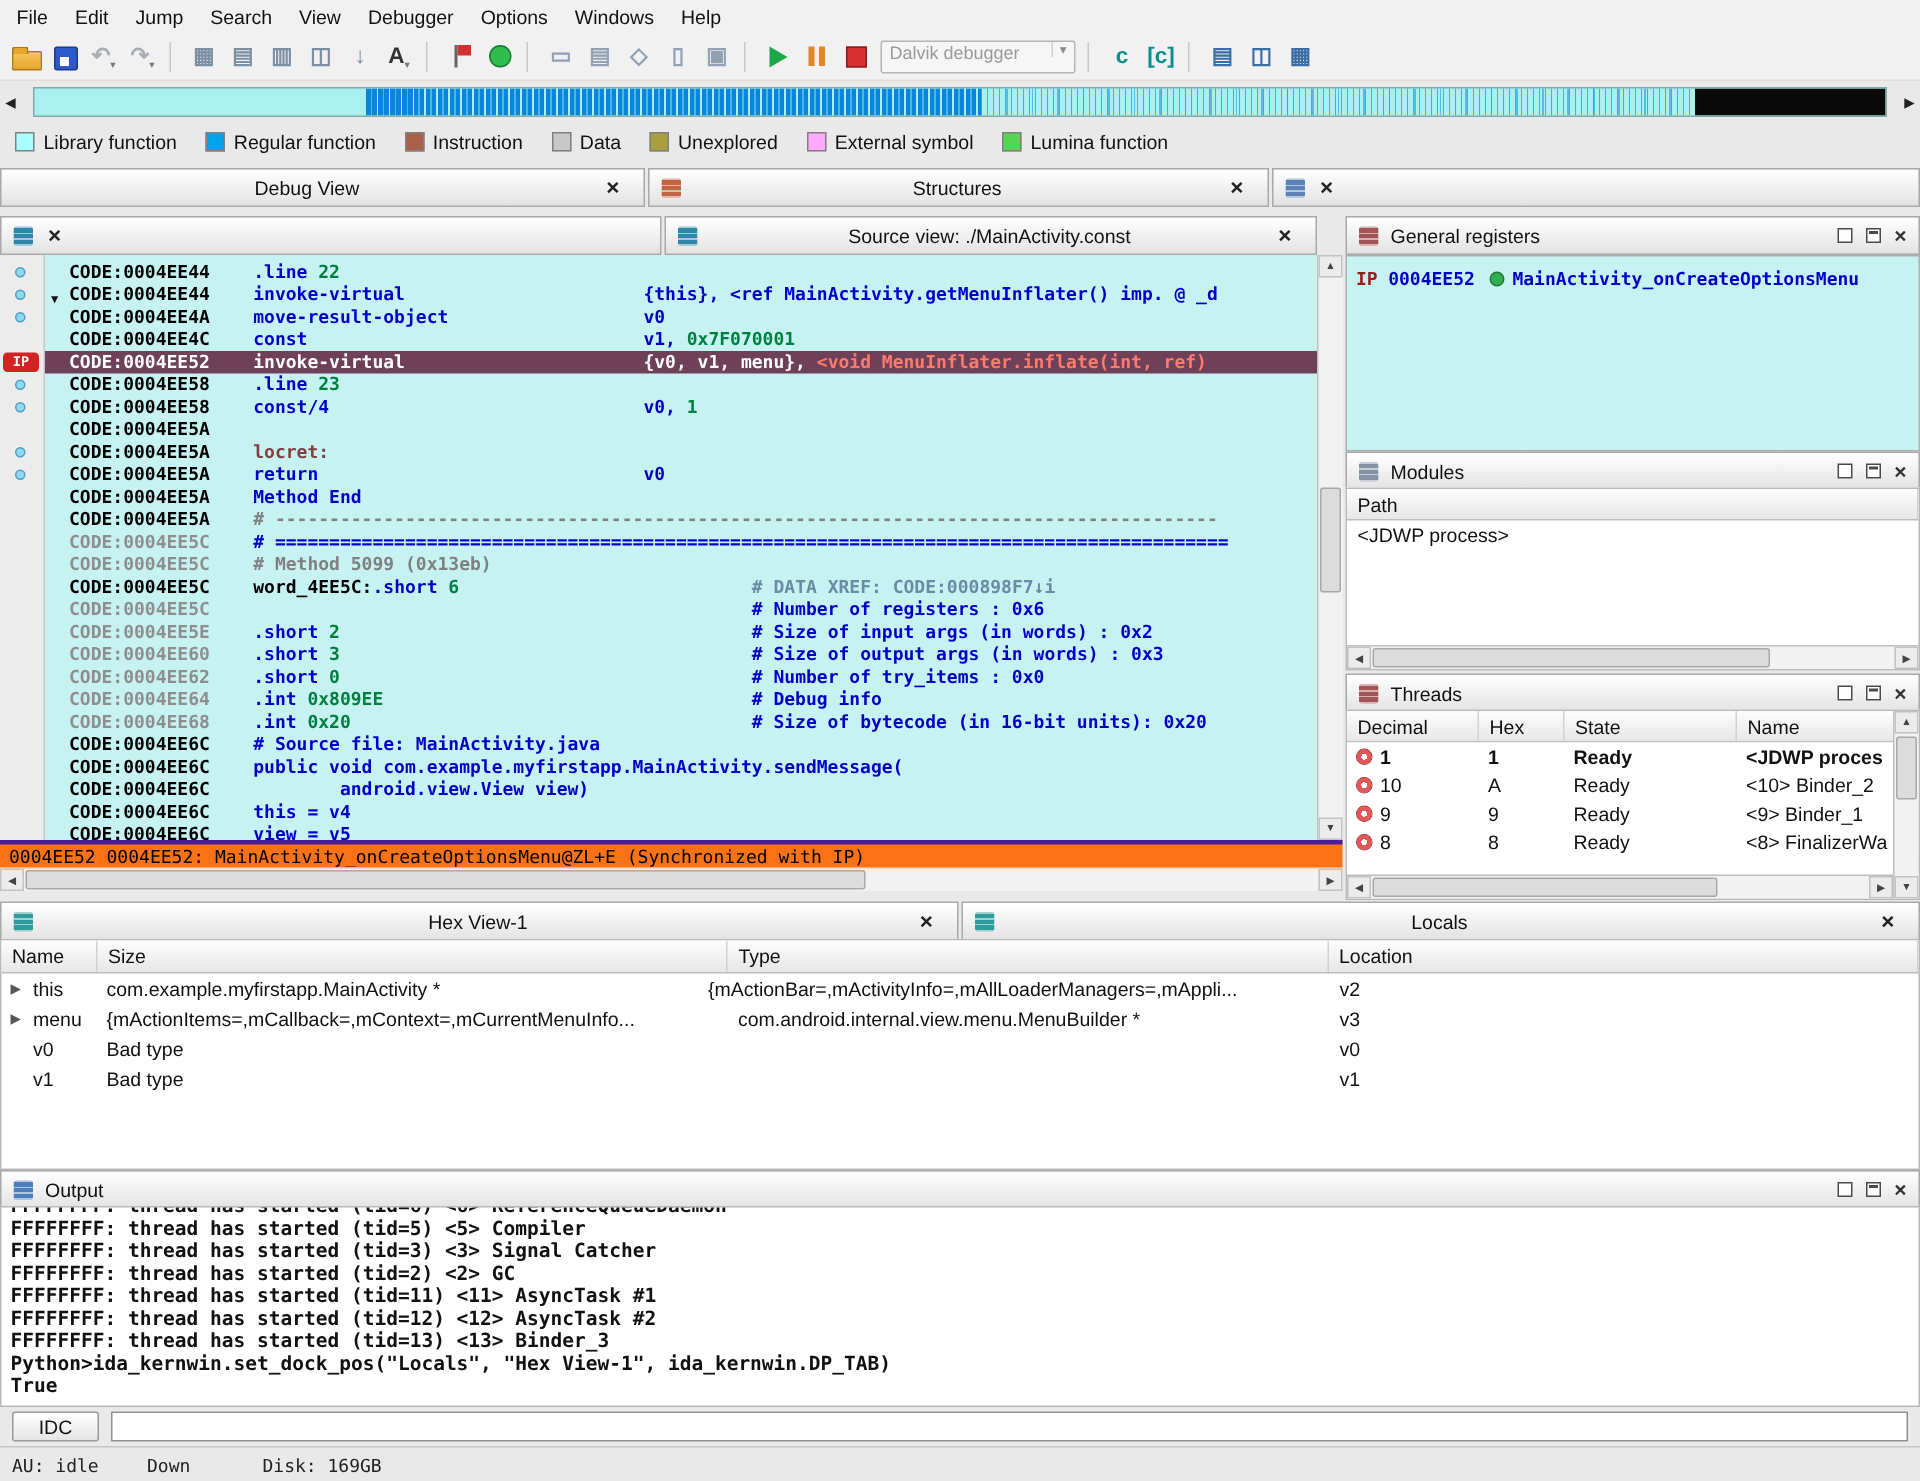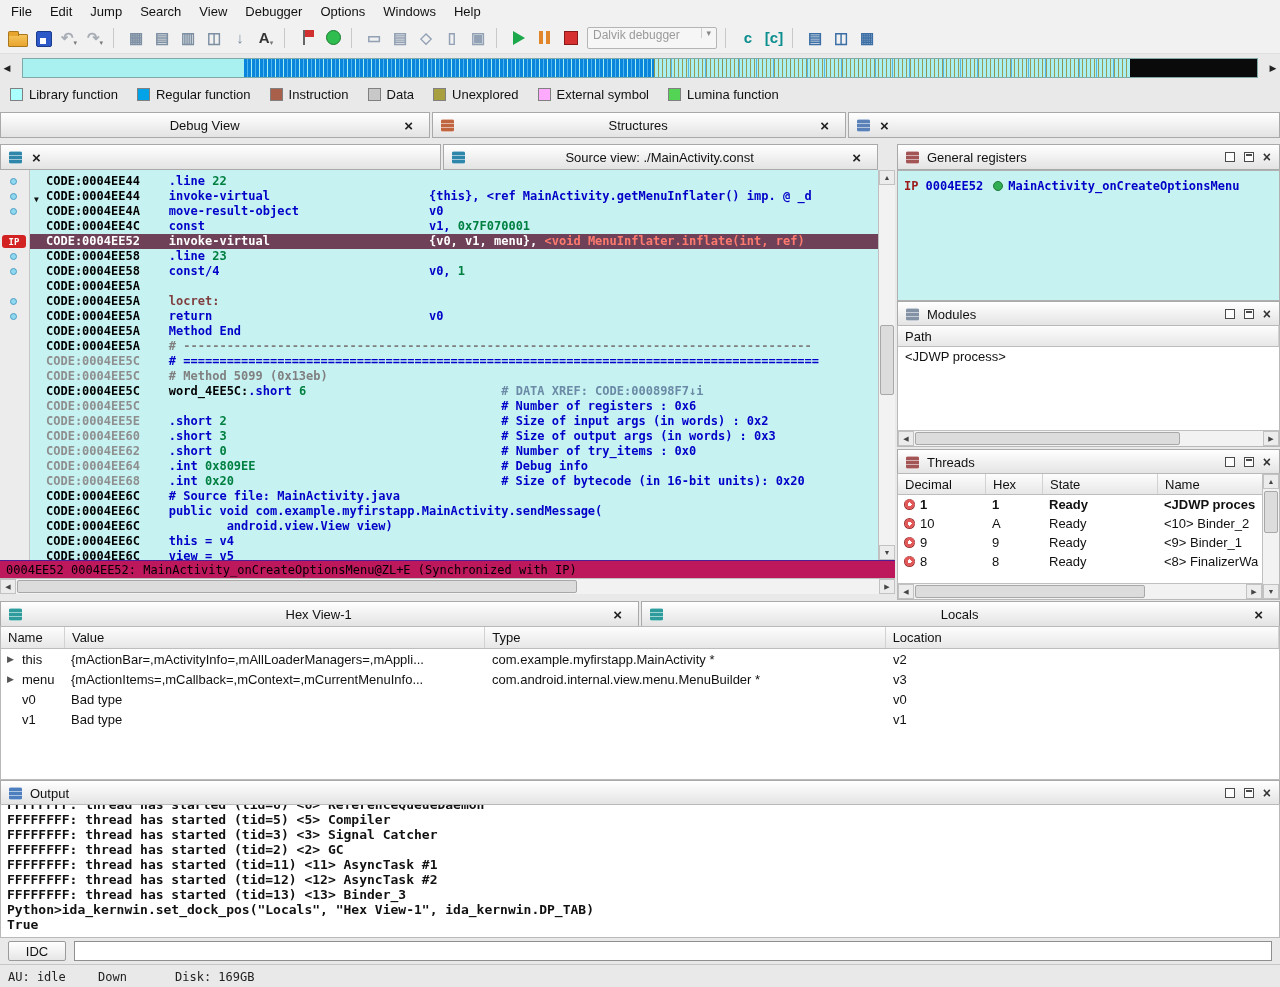--- a/index.html
+++ b/index.html
@@ -52,21 +52,21 @@
 #code-margin{position:absolute;left:0;top:0;width:30px;height:390px;background:#ececec;border-right:1px solid #c6c6c6;padding-top:4px}
 .margin-line{height:15px;position:relative}
 .bp-dot{position:absolute;left:10px;top:4px;width:7px;height:7px;border-radius:50%;background:#8fd8ef;border:1px solid #4d9ec4}
 .ip-badge{position:absolute;left:2px;top:1px;width:24px;height:13px;background:#d32222;color:#fff;font:bold 9px "DejaVu Sans Mono",monospace;display:flex;align-items:center;justify-content:center;border-radius:3px}
 #code{position:absolute;left:30px;top:0;width:848px;height:390px;background:var(--disasm-bg,#c7f2f2);overflow:hidden;padding-top:4px;font:bold 12px "DejaVu Sans Mono",monospace;line-height:15px}
 .code-line{position:relative;height:15px;padding-left:16px;white-space:pre}
 .hl{background:var(--hl-line,#6e4158)}
 .fold{position:absolute;left:4px;top:3px;font-size:8px;color:#111}
 .c-a{color:#000}.c-ag{color:#8e8e8e}.c-i{color:#0000c8}.c-n{color:#008040}.c-c{color:#808080}
 .c-x{color:#6a8aa5}.c-lb{color:#804040}.c-nm{color:#000}.c-hw{color:#ffffff}.c-hr{color:#ff7a6e}
-#disasm-status{position:absolute;left:0;top:390px;width:895px;height:18px;background:#be185d;border-top:1px solid #4c1d95;font:12px "DejaVu Sans Mono",monospace;display:flex;align-items:center;padding-left:6px;color:#000;white-space:nowrap;overflow:hidden}
+#disasm-status{position:absolute;left:0;top:390px;width:895px;height:18px;background:#f97316;border-top:3px solid #4c1d95;font:12px "DejaVu Sans Mono",monospace;display:flex;align-items:center;padding-left:6px;color:#000;white-space:nowrap;overflow:hidden}
 
 .vscroll{position:absolute;background:#f2f2f2;border-left:1px solid #c0c0c0}
 .hscroll{position:absolute;background:#f2f2f2;border-top:1px solid #c0c0c0}
 .sbtn{position:absolute;width:16px;height:15px;background:#ececec;border:1px solid #c2c2c2;display:flex;align-items:center;justify-content:center;font-size:7px;color:#444}
 .vthumb{position:absolute;left:1px;width:14px;background:#dcdcdc;border:1px solid #a8a8a8;border-radius:2px}
 .hthumb{position:absolute;top:1px;height:13px;background:#dcdcdc;border:1px solid #a8a8a8;border-radius:2px}
 
 #gr-content{position:absolute;left:897px;top:170px;width:383px;height:131px;background:var(--disasm-bg,#c7f2f2);border:1px solid #b0b0b0;padding:8px 6px;font:bold 12px "DejaVu Sans Mono",monospace;white-space:nowrap;overflow:hidden}
 .gr-ip{color:#9b1b1b}.gr-addr{color:#0000c8;margin-left:7px}
 .gr-funcicon{display:inline-block;width:10px;height:10px;border-radius:50%;background:#2fae52;border:1px solid #1d7a38;margin:0 5px -1px 10px}
@@ -427,29 +427,29 @@
   <span class="closeX">×</span>
 </div>
 <div class="dockbar" style="left:641px;top:601px;width:639px">
   <span class="dicon" style="background-color:#2e9c9c"></span>
   <span class="dtitle">Locals</span>
   <span class="closeX">×</span>
 </div>
 <div id="locals-content">
   <div id="locals-head">
       <div class="th" style="width: 64px;">Name</div>
-      <div class="th" style="width: 421px;">Value</div>
+      <div class="th" style="width: 421px;">Size</div>
       <div class="th" style="width: 401px;">Type</div>
       <div class="th" style="width: 394px; text-align: center;">Location</div>
     </div>
   <div id="locals-body">
       <div class="lrow">
         <div class="td" style="width: 64px;"><span class="expander">▶</span>this</div>
+        <div class="td" style="width: 401px;">com.example.myfirstapp.MainActivity *</div>
         <div class="td" style="width: 421px;">{mActionBar=,mActivityInfo=,mAllLoaderManagers=,mAppli...</div>
-        <div class="td" style="width: 401px;">com.example.myfirstapp.MainActivity *</div>
         <div class="td" style="width: 394px;">v2</div>
       </div>
       <div class="lrow">
         <div class="td" style="width: 64px;"><span class="expander">▶</span>menu</div>
         <div class="td" style="width: 421px;">{mActionItems=,mCallback=,mContext=,mCurrentMenuInfo...</div>
         <div class="td" style="width: 401px;">com.android.internal.view.menu.MenuBuilder *</div>
         <div class="td" style="width: 394px;">v3</div>
       </div>
       <div class="lrow">
         <div class="td" style="width: 64px;"><span class="expander"></span>v0</div>

